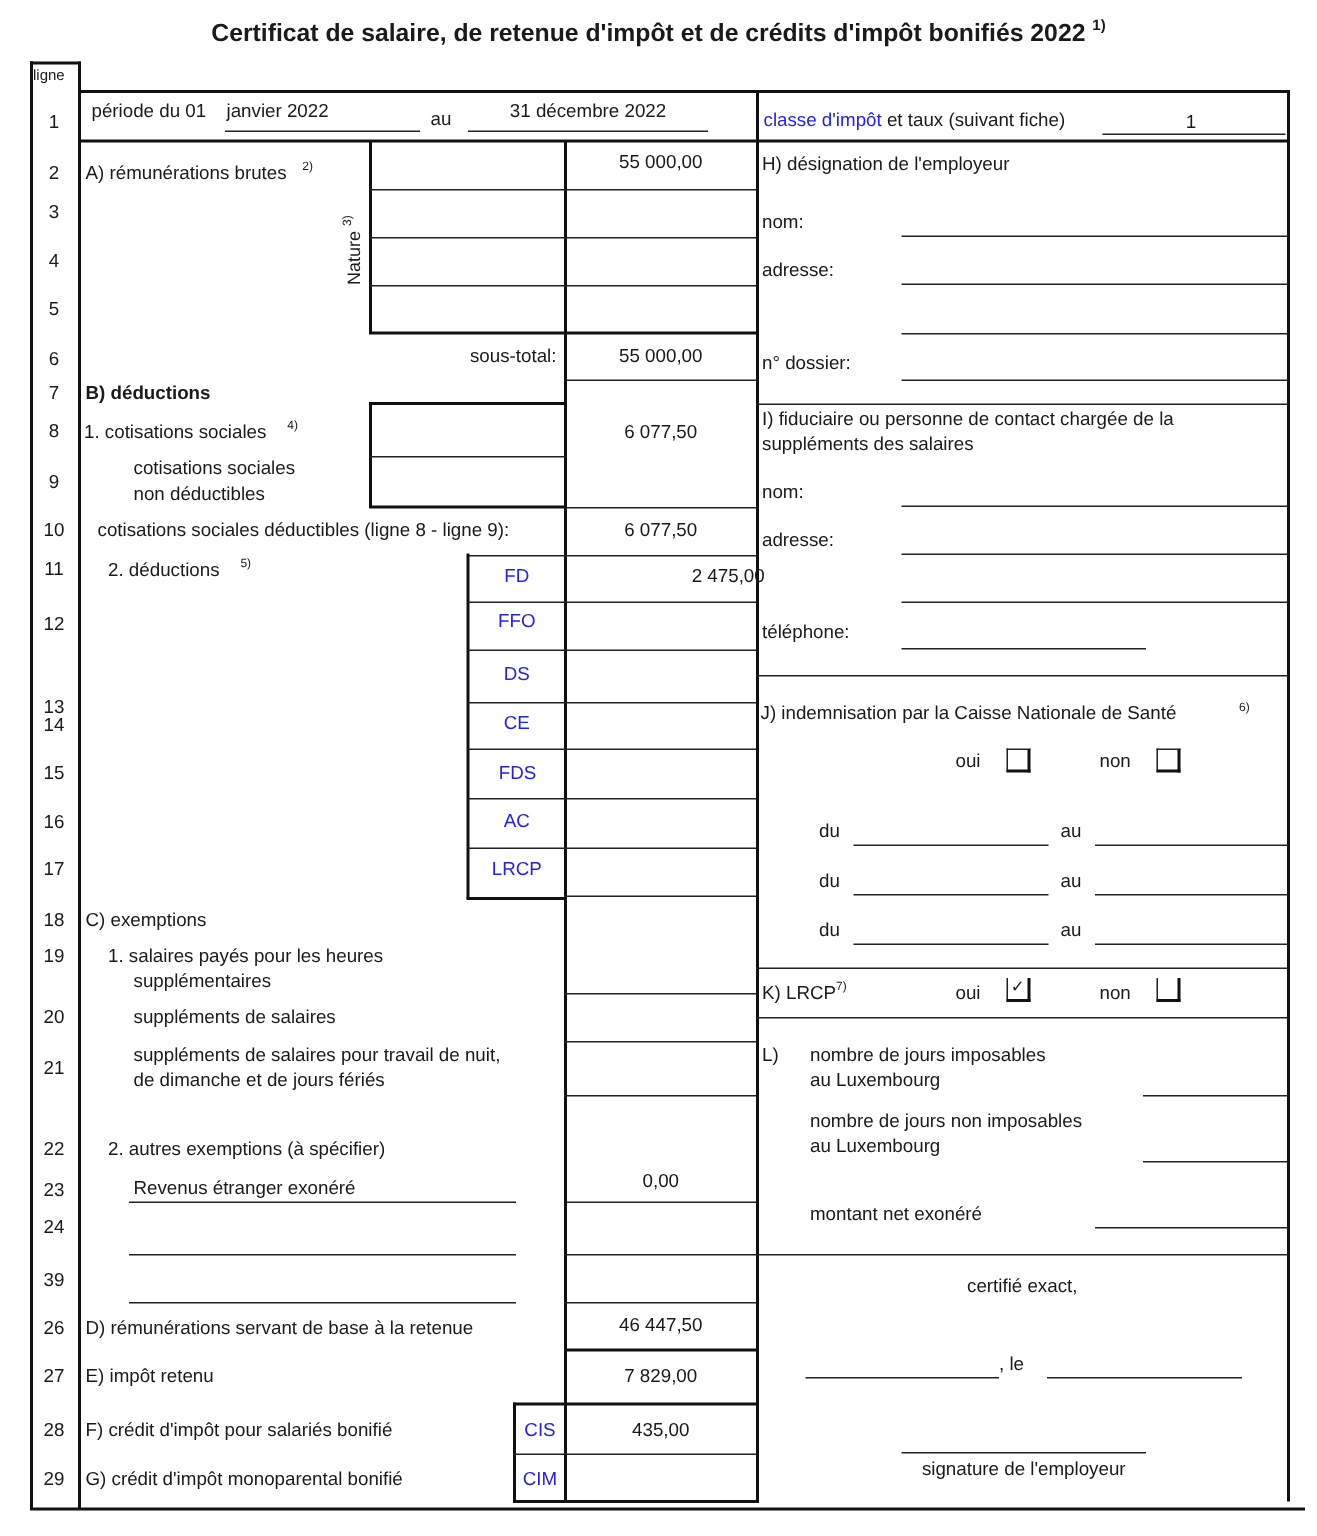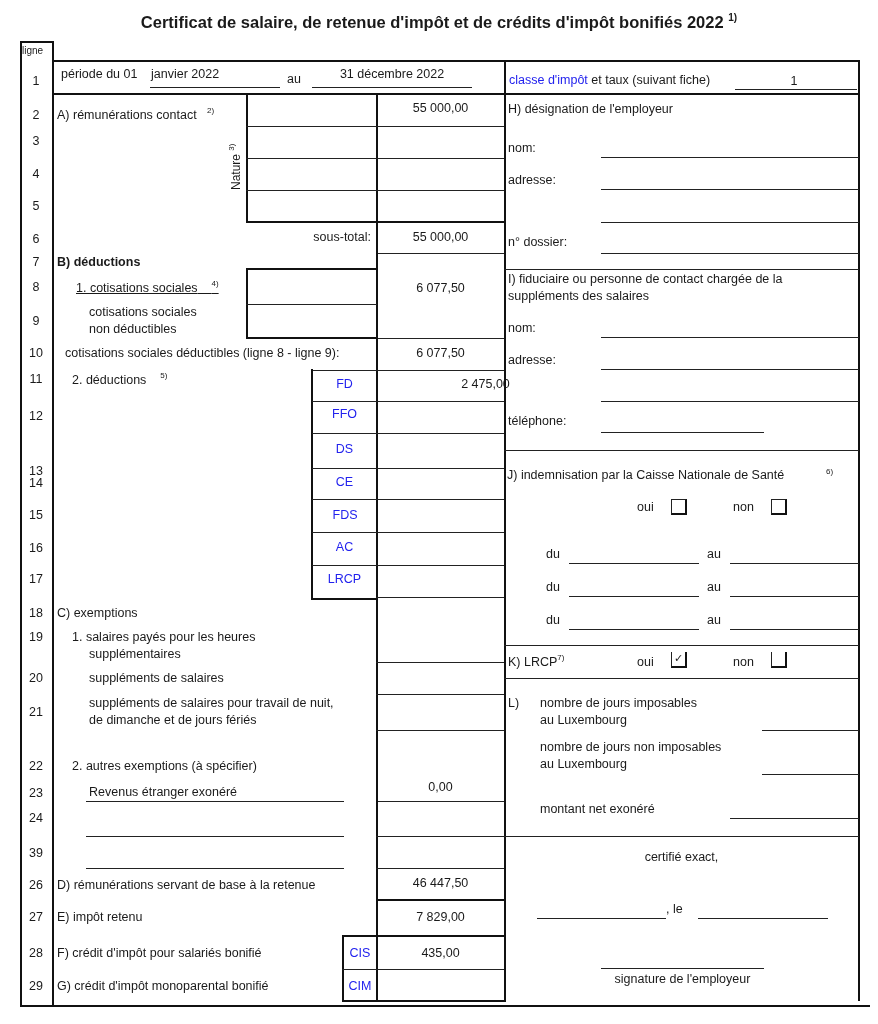--- a/index.html
+++ b/index.html
@@ -77,21 +77,21 @@
   <div class="t c" style="left:312px;width:160px;top:67px;">31 décembre 2022</div>
   <div class="hl" style="left:312px;top:87px;width:160px;"></div>
   <div class="t" style="left:509px;top:73px;">
     <span class="blue">classe d'impôt</span><span> et taux (suivant fiche)</span>
   </div>
   <div class="t c" style="left:735px;width:118px;top:74px;">1</div>
   <div class="hl" style="left:735px;top:89px;width:122px;"></div>
 </div>
 
 <div>
-  <div class="t" style="left:57px;top:108px;"><span>A) rémunérations contact</span>&nbsp;&nbsp;&nbsp;<span class="sup">2)</span></div>
+  <div class="t" style="left:57px;top:108px;"><span>A) rémunérations brutes</span>&nbsp;&nbsp;&nbsp;<span class="sup">2)</span></div>
   <div class="vert" style="left:229px;top:190px;font-size:12px;"><span>Nature</span>&nbsp;<span class="sup">3)</span></div>
 
   <div class="vl2" style="left:246px;top:94px;height:128px;"></div>
   <div class="vl2" style="left:376px;top:94px;height:128px;"></div>
   <div class="hl" style="left:246px;top:126px;width:258px;"></div>
   <div class="hl" style="left:246px;top:158px;width:258px;"></div>
   <div class="hl" style="left:246px;top:190px;width:258px;"></div>
   <div class="hl2" style="left:246px;top:221px;width:258px;"></div>
   <div class="t c" style="left:377px;width:127px;top:101px;">55 000,00</div>
   <div class="t c" style="left:377px;width:127px;top:133px;"></div>
@@ -105,21 +105,21 @@
 </div>
 
 <div>
   <div class="t" style="left:57px;top:255px;font-weight:bold;">B) déductions</div>
   <div class="vl2" style="left:376px;top:253px;height:85px;"></div>
 
   <div class="hl2" style="left:246px;top:268px;width:131px;"></div>
   <div class="vl2" style="left:246px;top:268px;height:70px;"></div>
   <div class="hl" style="left:246px;top:304px;width:131px;"></div>
   <div class="hl2" style="left:246px;top:337px;width:131px;"></div>
-  <div class="t" style="left:76px;top:281px;text-decoration:underline;"><span>1.  cotisations sociales</span>&nbsp;&nbsp;&nbsp;&nbsp;<span class="sup">4)</span></div>
+  <div class="t" style="left:56px;top:281px;"><span>1.  cotisations sociales</span>&nbsp;&nbsp;&nbsp;&nbsp;<span class="sup">4)</span></div>
   <div class="t c" style="left:377px;width:127px;top:281px;">6 077,50</div>
   <div class="t" style="left:89px;top:305px;">cotisations sociales</div>
   <div class="t" style="left:89px;top:322px;">non déductibles</div>
   <div class="hl" style="left:376px;top:338px;width:128px;"></div>
   <div class="t" style="left:65px;top:346px;">cotisations sociales déductibles (ligne 8 - ligne 9):</div>
   <div class="vl2" style="left:376px;top:338px;height:434px;"></div>
   <div class="t c" style="left:377px;width:127px;top:346px;">6 077,50</div>
   <div class="hl" style="left:312px;top:370px;width:192px;"></div>
   <div class="t" style="left:72px;top:373px;"><span>2.  déductions</span>&nbsp;&nbsp;&nbsp;&nbsp;<span class="sup">5)</span></div>
 

